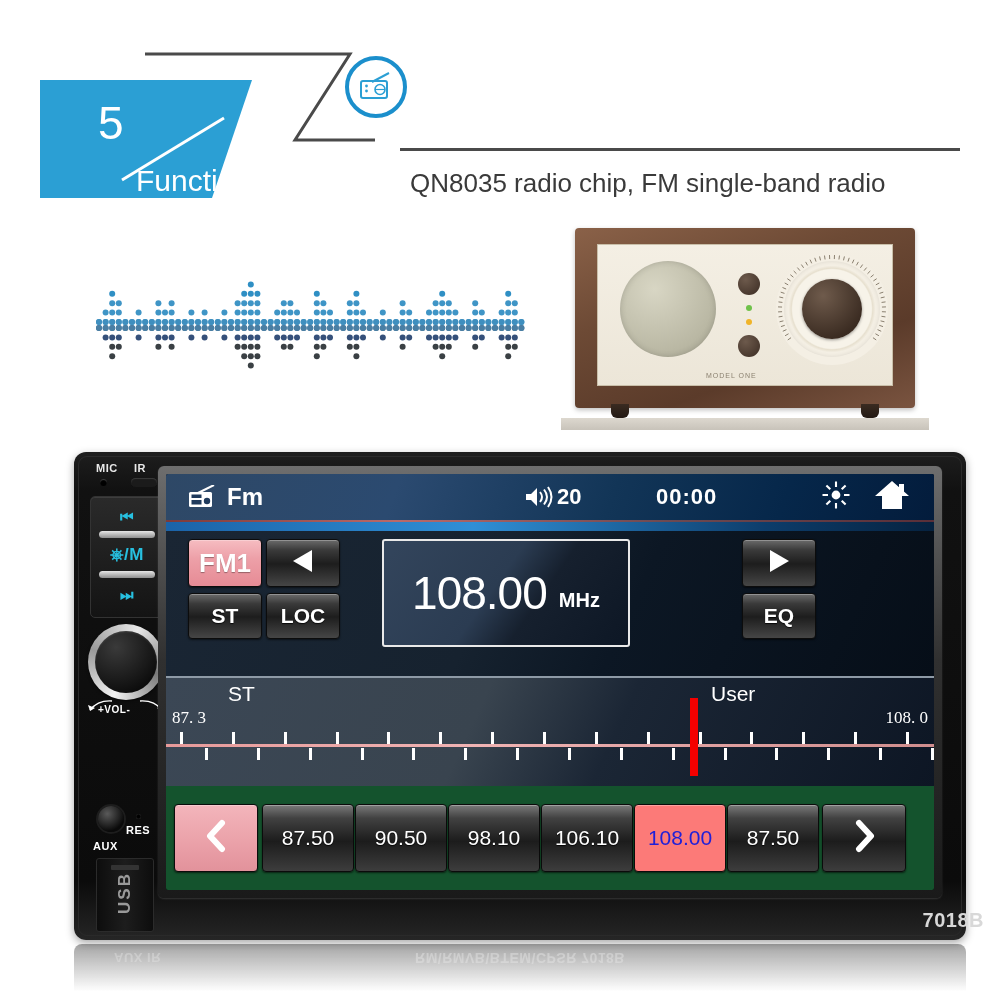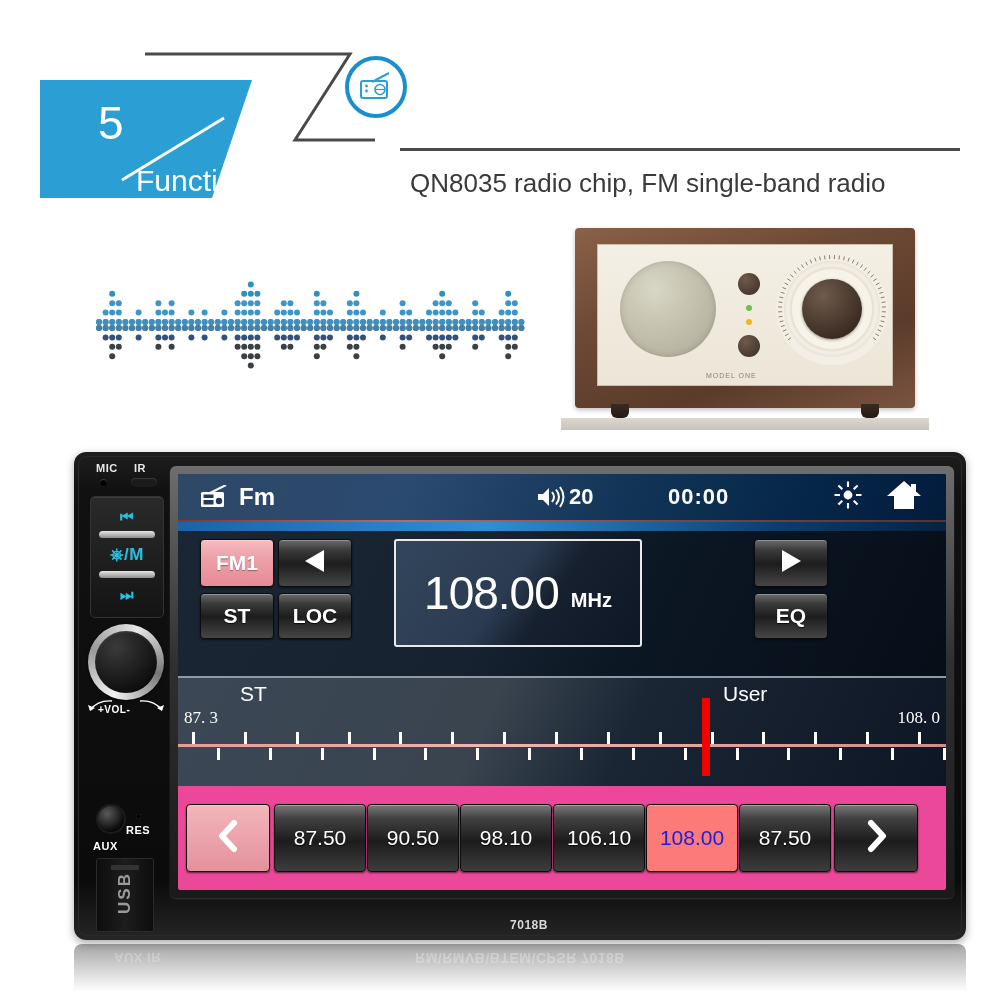--- a/index.html
+++ b/index.html
@@ -173,21 +173,21 @@
     border:1px solid #2b2b2b;
   }
   .usb-txt{
     position:absolute;left:-7px;top:24px;width:70px;text-align:center;color:#9a9a9a;
     font-size:17px;font-weight:700;letter-spacing:2px;transform:rotate(-90deg);
   }
   .usb-tab{position:absolute;left:14px;top:6px;width:28px;height:5px;background:#333;border-radius:1px;}
 
   
   .bezel{
-    position:absolute;left:96px;top:14px;width:784px;height:432px;border-radius:6px;
+    position:absolute;left:84px;top:14px;width:784px;height:432px;border-radius:6px;
     background:linear-gradient(180deg,#6e6e6e,#303030 45%,#1a1a1a);
     padding:6px;box-sizing:border-box;
     box-shadow:0 1px 2px rgba(255,255,255,.15);
   }
   .screen{
     position:absolute;left:8px;top:8px;right:8px;bottom:8px;border-radius:2px;
     background:#000;overflow:hidden;
   }
 
   
@@ -243,36 +243,36 @@
   .tn-user{position:absolute;left:545px;top:4px;color:#fff;font-size:21px;}
   .tn-lo{position:absolute;left:6px;top:30px;color:#fff;font-size:17px;font-family:"Liberation Serif",serif;}
   .tn-hi{position:absolute;right:6px;top:30px;color:#fff;font-size:17px;font-family:"Liberation Serif",serif;}
   .tn-line{position:absolute;left:0;top:66px;width:100%;height:3px;
     background:linear-gradient(90deg,#e79a9a,#f0b3b3 40%,#cf8d8d);}
   .tn-tick-up{position:absolute;top:54px;width:3px;height:12px;background:#fff;}
   .tn-tick-dn{position:absolute;top:70px;width:3px;height:12px;background:#fff;}
   .tn-cursor{position:absolute;left:524px;top:20px;width:8px;height:78px;background:#f40000;}
 
   
-  .presets{position:absolute;left:0;top:312px;width:100%;height:104px;background:#ec4899;}
+  .presets{position:absolute;left:0;top:312px;width:100%;height:104px;background:#14532d;}
   .pbtn{
     position:absolute;top:18px;height:68px;box-sizing:border-box;border-radius:4px;
     display:flex;align-items:center;justify-content:center;
     font-size:21px;font-weight:400;color:#fff;
     background:linear-gradient(180deg,#7a7a7a 0%,#414141 20%,#1c1c1c 55%,#3d3d3d 100%);
     border:1px solid #0b0b0b;
     box-shadow:inset 0 1px 0 rgba(255,255,255,.3),0 1px 2px rgba(0,0,0,.6);
     text-shadow:0 1px 1px rgba(0,0,0,.85);
   }
   .pbtn.pink{background:linear-gradient(180deg,#f3b5bb,#eaa0a8 60%,#e2929b);}
   .pbtn.active{background:#fc7a78;color:#2020d8;text-shadow:none;}
 
   .model-no{
-    position:absolute;left:0;bottom:8px;width:910px;text-align:center;
-    color:#d8d8d8;font-size:12px;font-weight:700;letter-spacing:.5px;
+    position:absolute;left:0;bottom:8px;width:910px;text-align:right;
+    color:#d8d8d8;font-size:20px;font-weight:700;letter-spacing:.5px;
   }
   .stereo-reflect{
     position:absolute;left:74px;top:944px;width:892px;height:56px;
     background:linear-gradient(180deg,rgba(40,40,40,.42),rgba(255,255,255,0) 85%);
     border-radius:8px;filter:blur(.4px);
   }
   .refl-txt{
     position:absolute;width:892px;text-align:center;color:rgba(230,230,230,.45);
     font-size:14px;font-weight:700;transform:scaleY(-1);top:6px;letter-spacing:.5px;
   }
@@ -888,21 +888,21 @@
         <div class="sb-item sb-home">
           <span>
             <svg width="36" height="32" viewBox="0 0 36 32">
               <path d="M18 2 L35 17 H28 V30 H8 V17 H1 Z" fill="#fff"></path>
               <rect x="25" y="5" width="5" height="9" fill="#fff"></rect>
             </svg>
           </span>
         </div>
 
         <div class="midpanel">
-          <div class="btn pink" style="left:22px;top:8px;width:74px;height:48px;font-size:21px;">FM1</div>
+          <div class="btn pink" style="left:22px;top:8px;width:74px;height:48px;font-size:26px;">FM1</div>
 
           <div class="btn" style="left:100px;top:8px;width:74px;height:48px;">
             <span>
               <svg width="30" height="26" viewBox="0 0 30 26">
                   <path d="M24 2 L24 24 L5 13 Z" fill="#fff"></path>
                 </svg>
             </span>
           </div>
 
           <div class="btn" style="left:22px;top:62px;width:74px;height:46px;font-size:21px;">ST</div>

